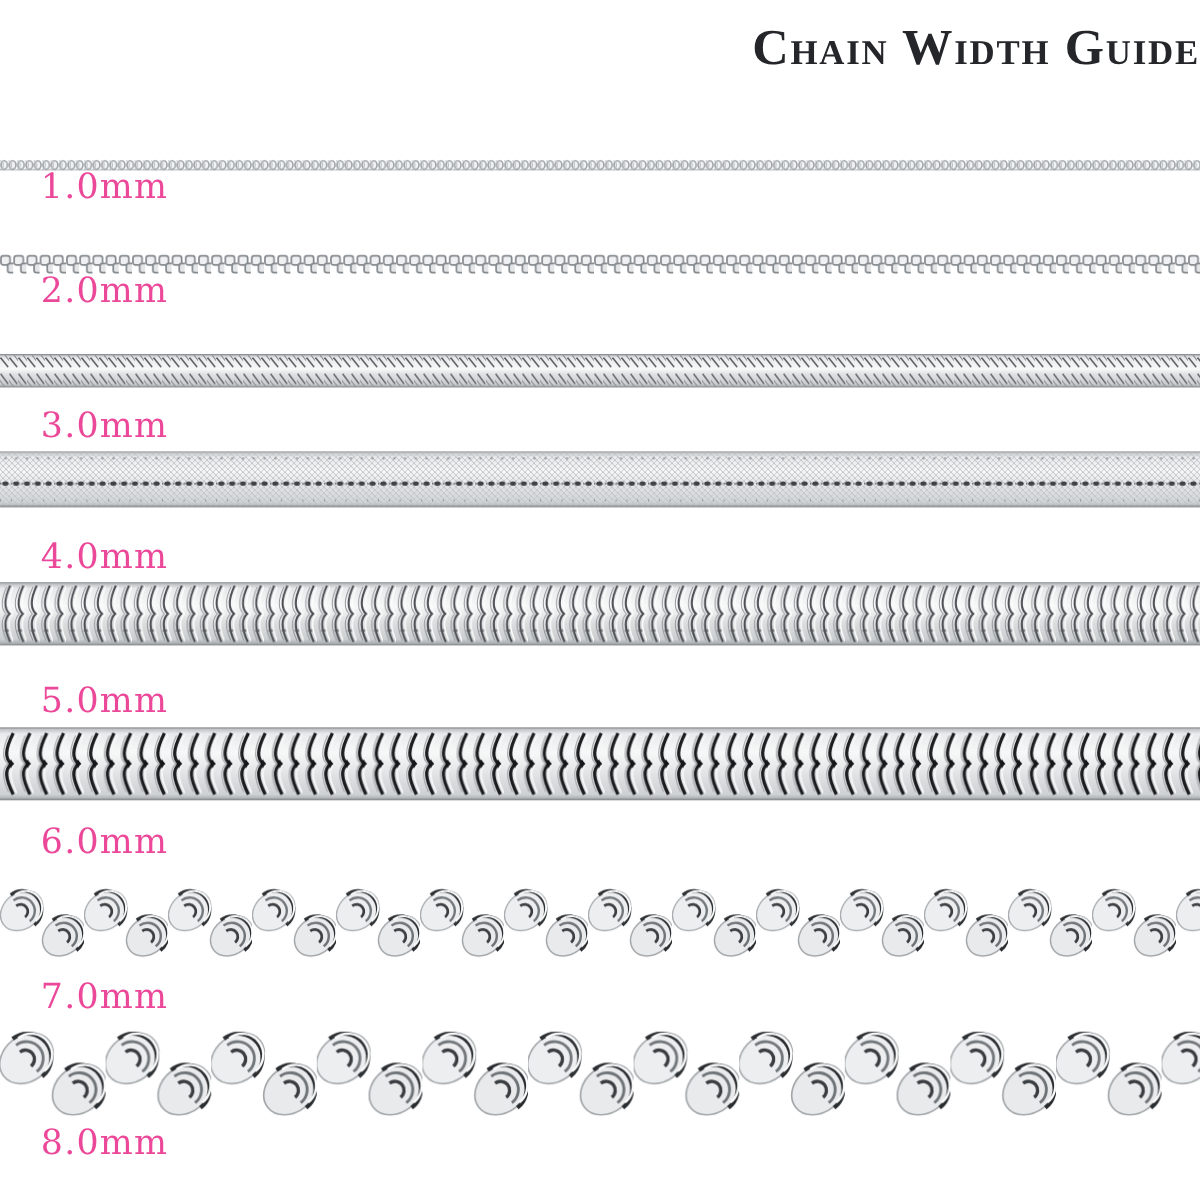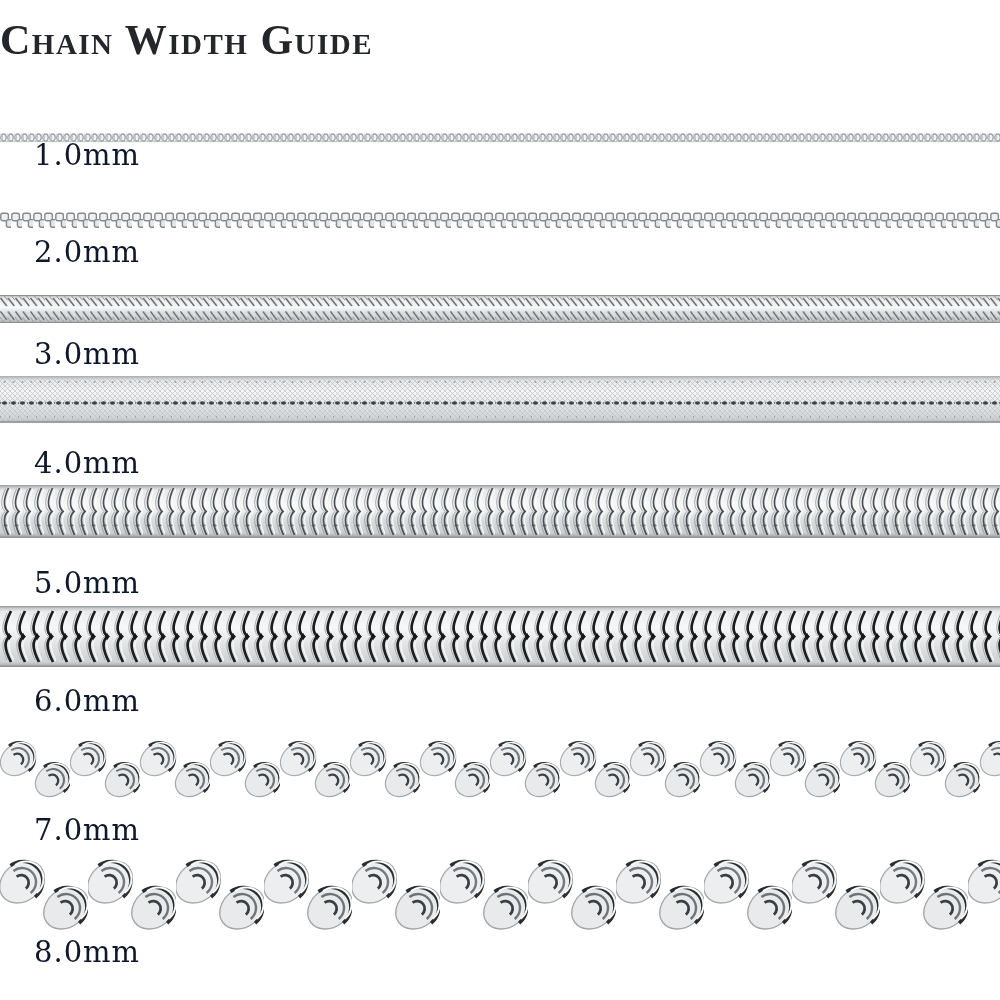--- a/index.html
+++ b/index.html
@@ -3,33 +3,33 @@
 <meta charset="utf-8">
 <style>
   html,body { margin:0; padding:0; background:#ffffff; }
   .page {
     position:relative; width:1000px; height:1000px;
     background:#ffffff; overflow:hidden;
     font-family:"DejaVu Serif", serif;
   }
   .title {
     position:absolute; top:16px; left:0; width:1000px;
-    text-align:left;
+    text-align:right;
     font-family:"Liberation Serif", serif;
     font-variant-caps:small-caps;
     font-weight:600;
     font-size:42px;
     letter-spacing:1.5px;
     color:#24262a;
   }
   .chain { position:absolute; left:0; width:1000px; display:block; }
   .width-label {
     position:absolute; left:34px;
     font-size:29px; line-height:1; letter-spacing:1px;
-    color:#0f172a;
+    color:#ec4899;
   }
 </style>
 </head>
 <body>
 
 <div class="page">
 
   <div class="title">Chain Width Guide</div>
 
   <svg class="chain" style="top:132px" width="1000" height="11">
@@ -46,21 +46,21 @@
 
   <svg class="chain" style="top:211px" width="1000" height="19">
     <defs>
       <pattern id="p2" width="11" height="19" patternUnits="userSpaceOnUse">
         <rect x="0.8" y="2.2" width="7.6" height="7.6" rx="2" fill="#eef0f1" stroke="#84898e" stroke-width="1.4"></rect>
         <rect x="6.4" y="8.6" width="7.6" height="7.6" rx="2" fill="#e3e5e7" stroke="#84898e" stroke-width="1.4"></rect>
       </pattern>
     </defs>
     <rect width="1000" height="19" fill="url(#p2)"></rect>
   </svg>
-  <div class="width-label" style="top:238px">2.0mm</div>
+  <div class="width-label" style="top:228px">2.0mm</div>
 
   <svg class="chain" style="top:295px" width="1000" height="28">
     <defs>
       <linearGradient id="g3" x1="0" y1="0" x2="0" y2="1">
         <stop offset="0" stop-color="#aeb1b4"></stop>
           <stop offset="0.12" stop-color="#e9eaeb"></stop>
         <stop offset="0.45" stop-color="#f7f8f8"></stop>
           <stop offset="0.6" stop-color="#dfe1e2"></stop>
         <stop offset="0.88" stop-color="#cdd0d2"></stop>
           <stop offset="1" stop-color="#9da1a4"></stop>

